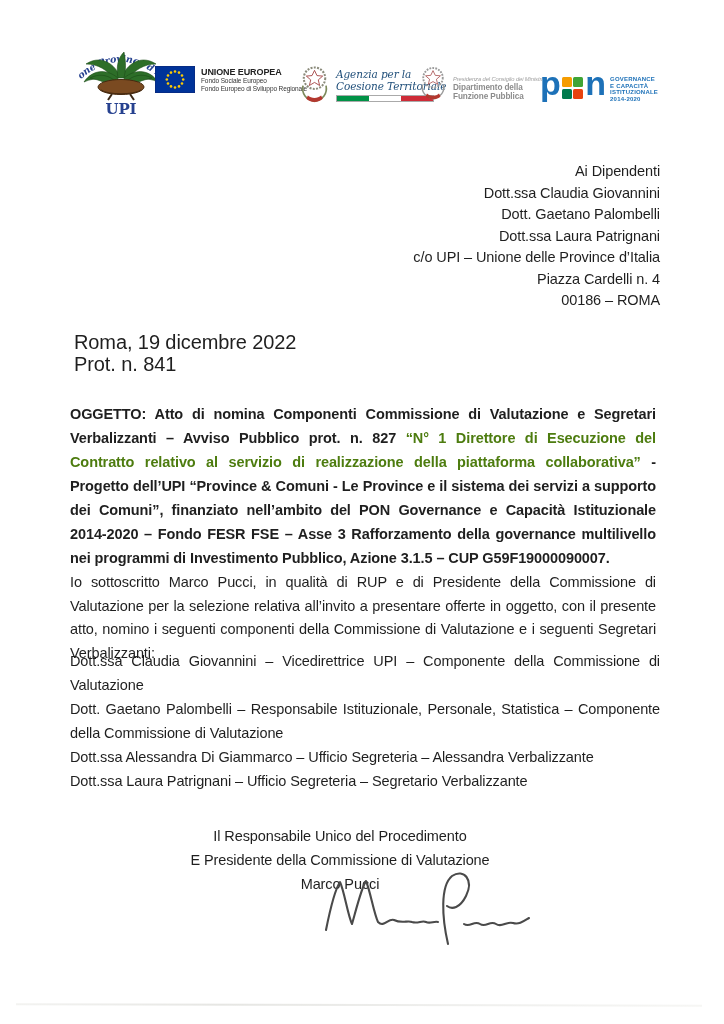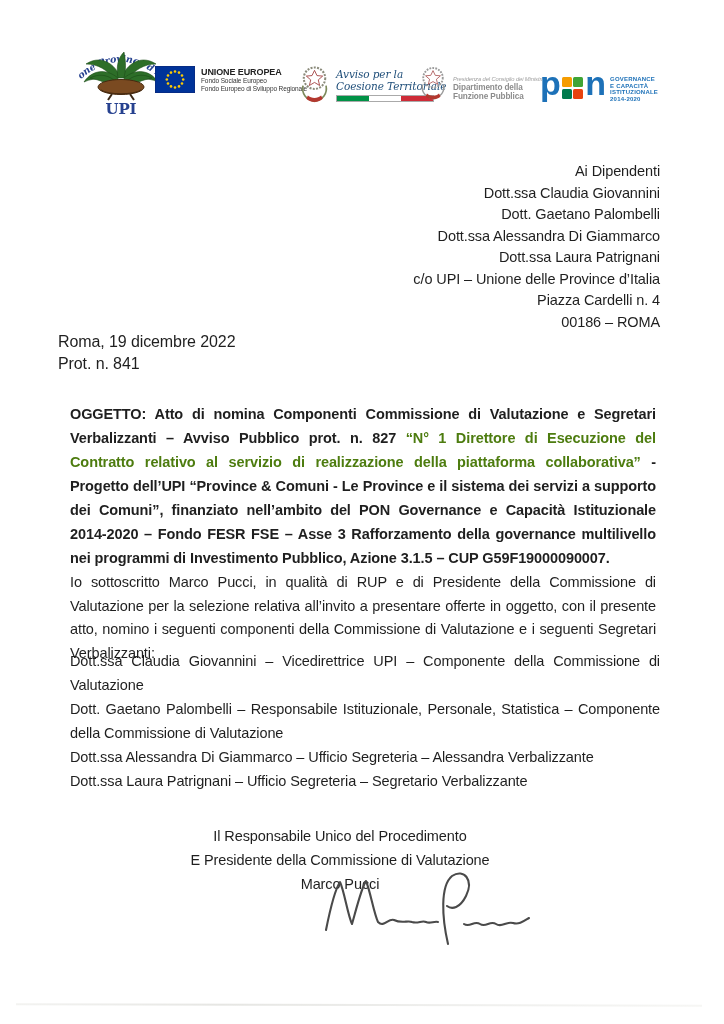--- a/index.html
+++ b/index.html
@@ -25,21 +25,21 @@
   .fun-pres{font-size:5.8px;font-style:italic;color:#a0a0a0;line-height:7px;}
   .fun-line{font-size:8.2px;font-weight:bold;color:#8c8c8c;line-height:9px;}
   .logo-pon{left:480px;top:30px;display:flex;align-items:flex-start;}
   .pon-letter{font-size:34px;line-height:30px;font-weight:800;color:#1d71b8;letter-spacing:-1px;}
   .pon-tiles{display:grid;grid-template-columns:10px 10px;grid-template-rows:10px 10px;gap:1.5px;margin:9px 2px 0 2px;}
   .pon-tiles span{border-radius:1.5px;}
   .pon-caption{margin-left:5px;padding-top:8px;}
   .pon-cap-line{font-size:6px;font-weight:bold;color:#1d71b8;line-height:6.5px;letter-spacing:0.2px;}
   
   .addressee{position:absolute;top:161px;right:64px;text-align:right;font-size:14.5px;line-height:21.5px;margin-left:32px;}
-  .meta{position:absolute;top:331px;left:58px;font-size:16px;line-height:22px;}
+  .meta{position:absolute;top:331px;left:74px;font-size:20px;line-height:22px;}
   .subject{position:absolute;top:402px;left:70px;width:586px;font-size:14.5px;font-weight:bold;
            text-align:justify;line-height:24px;}
   .subject .hl{color:#4d7c0f;}
   .intro{position:absolute;top:571px;left:70px;width:586px;font-size:14.5px;text-align:justify;line-height:23.5px;}
   .nominees{position:absolute;top:649px;left:70px;width:590px;font-size:14.5px;line-height:24px;}
   .nominees div{text-align:justify;}
   .sig-block{position:absolute;top:824px;left:0;width:680px;text-align:center;font-size:14.5px;line-height:24px;}
   .sig-svg{position:absolute;top:866px;left:320px;}
   .scanline{position:absolute;left:16px;right:22px;bottom:18px;height:2px;
             background:linear-gradient(to right,#f3f3f1 0%,#e6e6e3 30%,#eeeeec 60%,#f6f6f4 100%);
@@ -102,21 +102,21 @@
     </div>
 
     <div class="logo logo-coesione">
       <svg width="33" height="44" viewBox="0 0 40 52">
         <circle cx="20" cy="19" r="13" fill="none" stroke="#8a8a7a" stroke-width="2.5" stroke-dasharray="2.4,1.6"></circle>
         <path d="M20 9.5 l3 6.3 6.9.6 -5.3 4.6 1.6 6.8 -6.2-3.7 -6.2 3.7 1.6-6.8 -5.3-4.6 6.9-.6 z" fill="#ffffff" stroke="#9a3030" stroke-width="1"></path>
         <path d="M6,28 C4,38 10,45 20,47 M34,28 C36,38 30,45 20,47" fill="none" stroke="#7d8a5c" stroke-width="2"></path>
         <path d="M10,44 C14,49 26,49 30,44 L28,40 C24,44 16,44 12,40 Z" fill="#b3382f"></path>
       </svg>
       <div class="coe-text">
-        <div class="coe-line">Avviso per la</div>
+        <div class="coe-line">Agenzia per la</div>
         <div class="coe-line">Coesione Territoriale</div>
         <div class="tricolor">
           <span style="background:#009246"></span>
             <span style="background:#ffffff"></span>
             <span style="background:#ce2b37"></span>
         </div>
       </div>
     </div>
 
     <div class="logo logo-funzione">
@@ -148,21 +148,20 @@
         <span class="pon-cap-line" style="display:block">ISTITUZIONALE</span>
         <span class="pon-cap-line" style="display:block">2014-2020</span>
       </span>
     </div>
   </div>
 
   <div class="addressee">
     <div>Ai Dipendenti</div>
     <div>Dott.ssa Claudia Giovannini</div>
     <div>Dott. Gaetano Palombelli</div>
-    <div>Dott.ssa Alessandra Di Giammarco</div>
     <div>Dott.ssa Laura Patrignani</div>
     <div>c/o UPI – Unione delle Province d’Italia</div>
     <div>Piazza Cardelli n. 4</div>
     <div>00186 – ROMA</div>
   </div>
 
   <div class="meta">
     <div>Roma, 19 dicembre 2022</div>
     <div>Prot. n. 841</div>
   </div>

